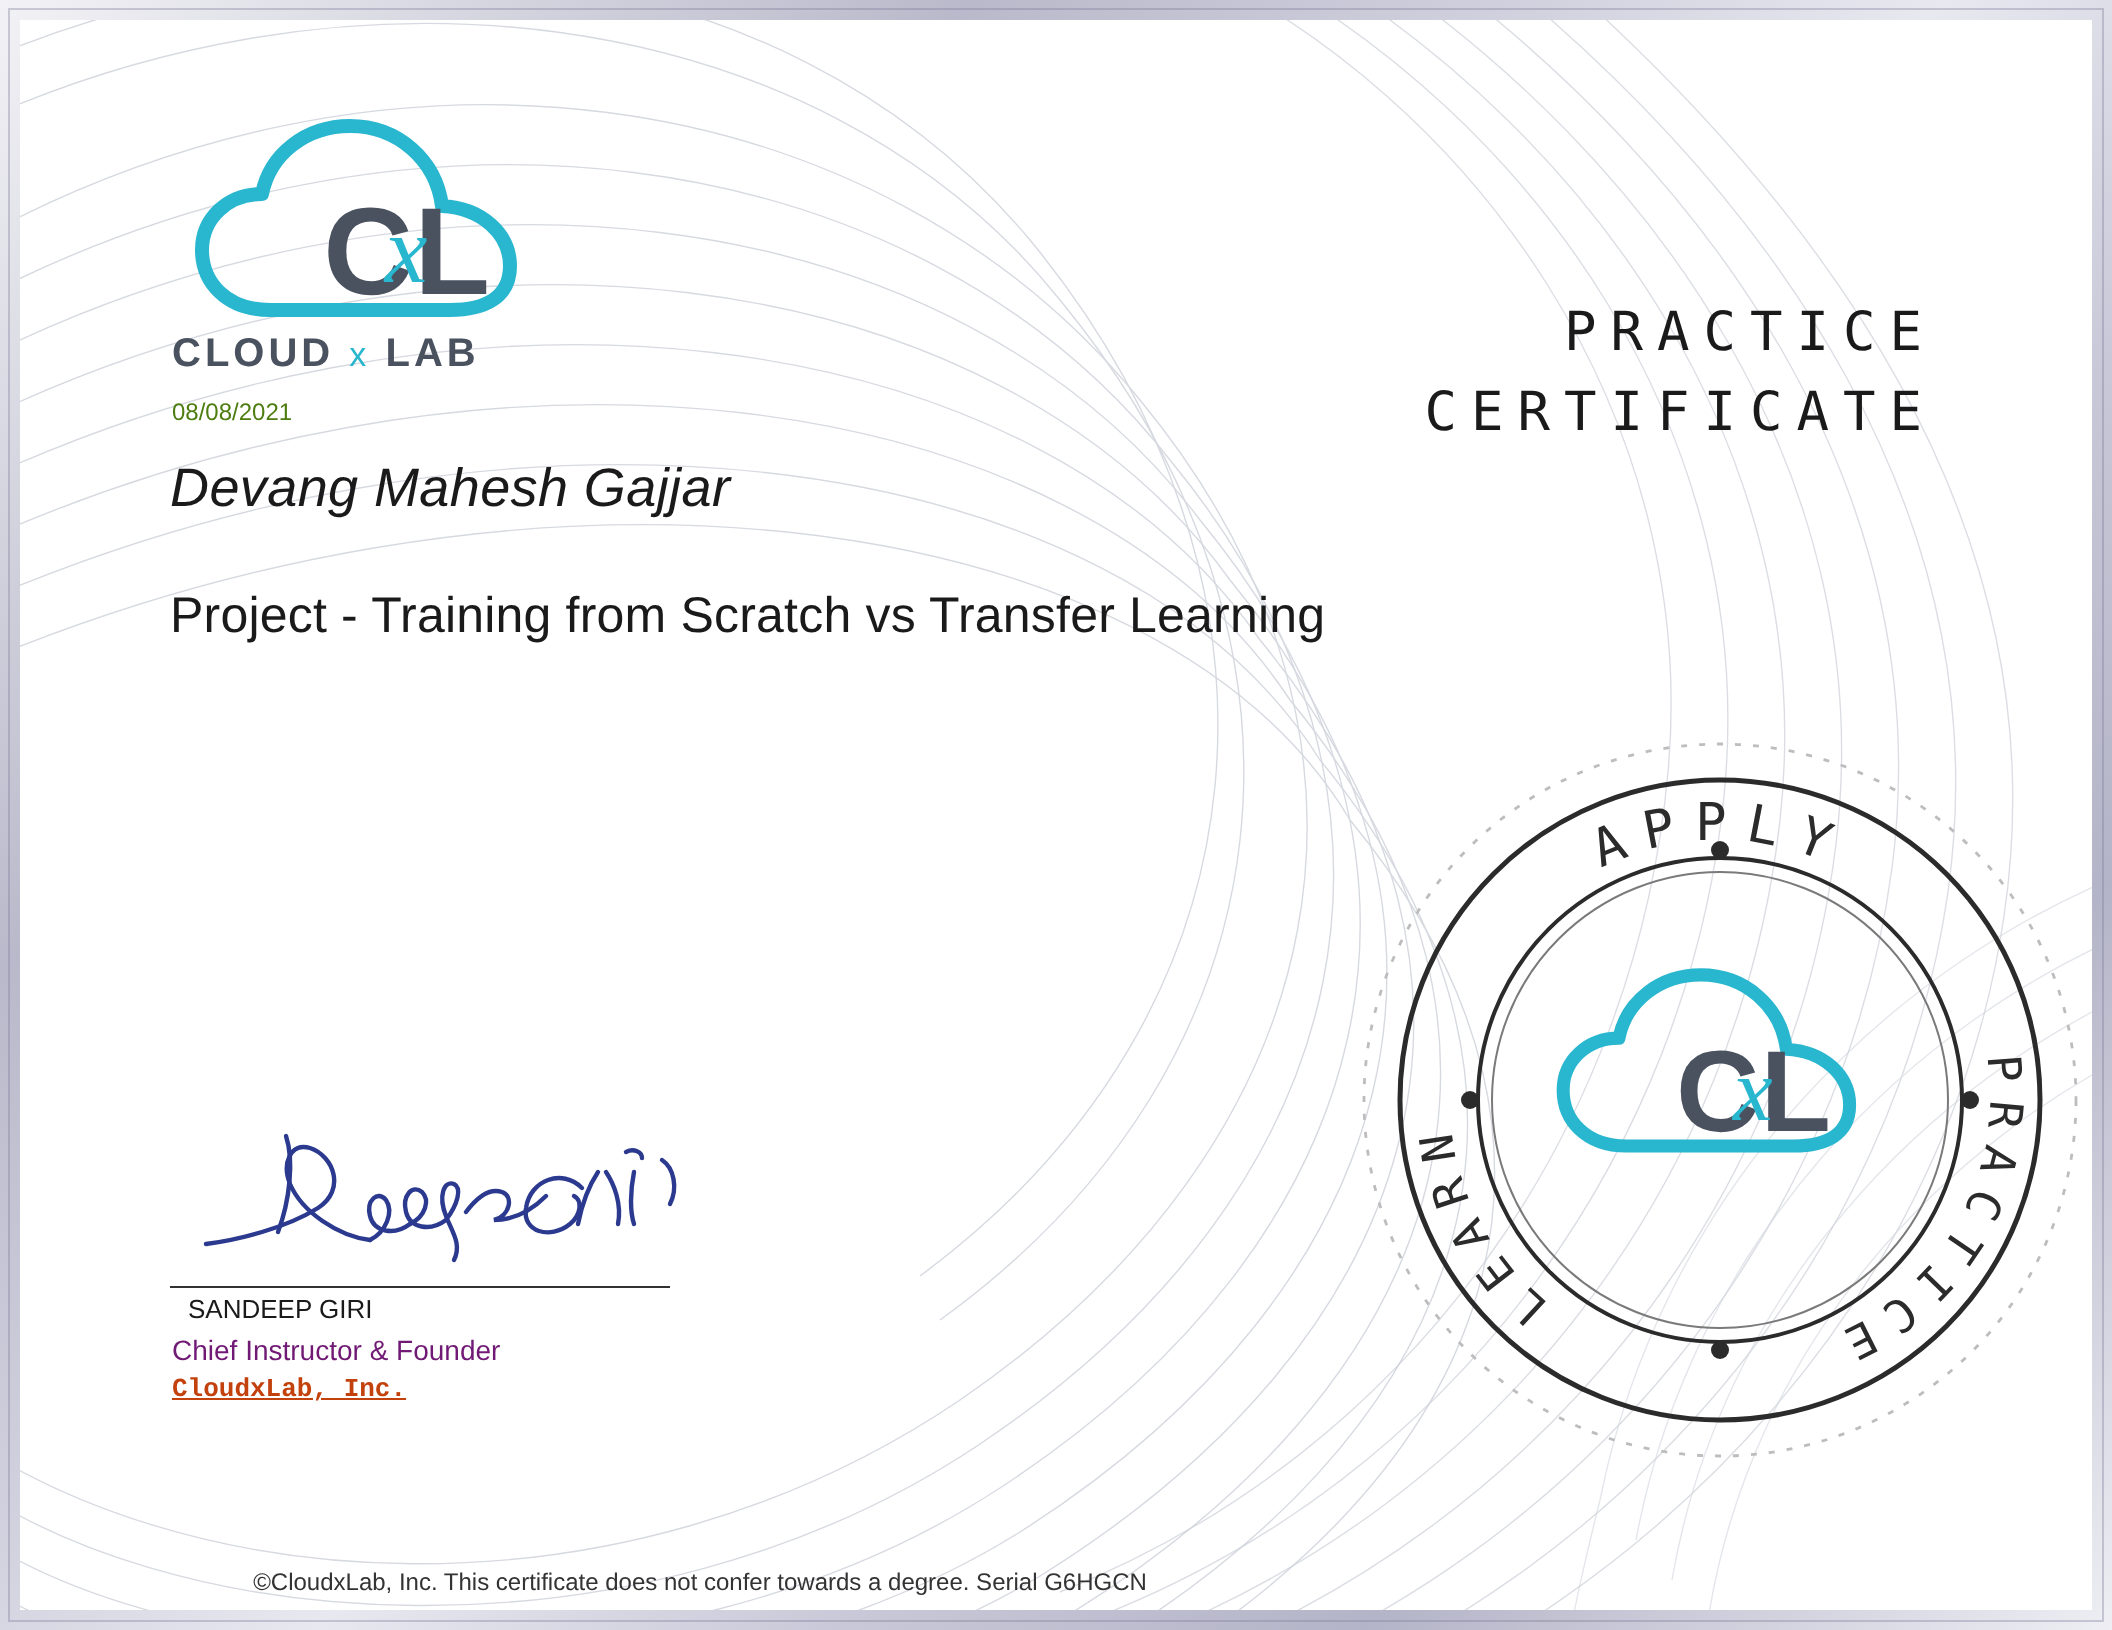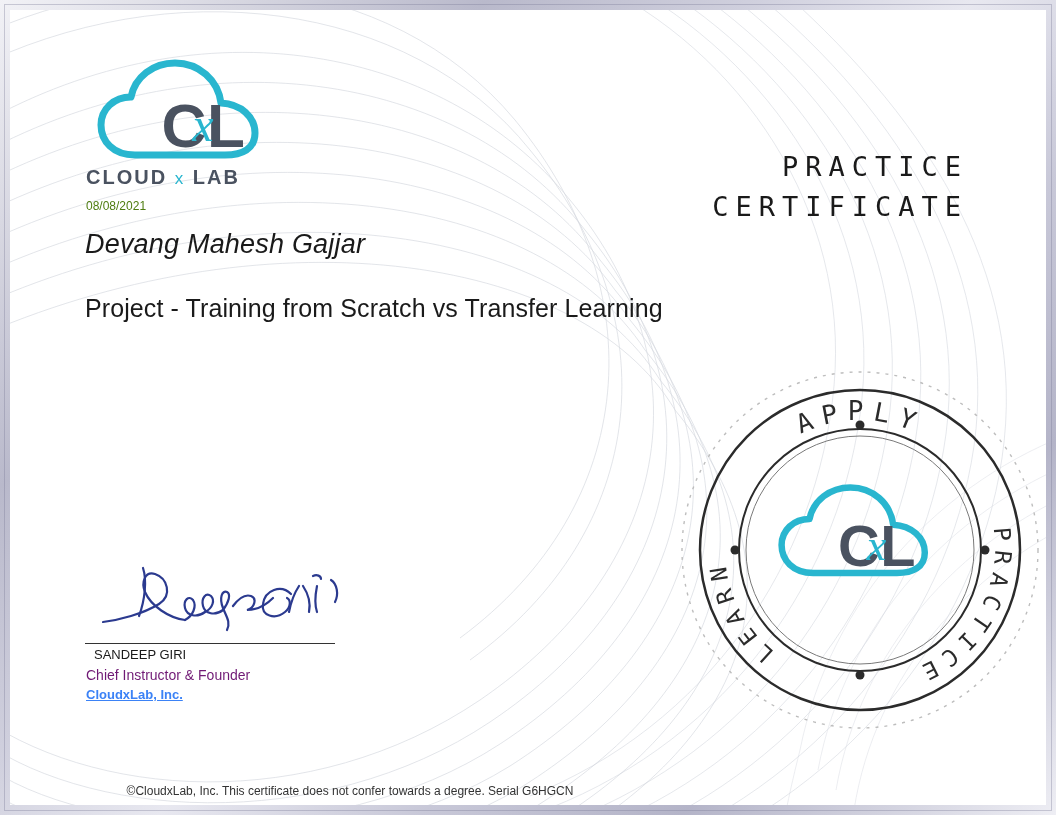--- a/index.html
+++ b/index.html
@@ -160,23 +160,24 @@
     top: 657px;
     font-size: 14px;
     color: #701a75;
   }
   .sig-company {
     position: absolute;
     left: 76px;
     top: 677px;
     font-size: 13px;
     font-weight: bold;
-    color: #3b82f6;
+    color: #c2410c;
     text-decoration: underline;
     cursor: pointer;
+    font-family: Liberation Mono, monospace;
   }
 
   
   .seal {
     position: absolute;
     left: 662px;
     top: 352px;
     width: 376px;
     height: 376px;
   }

